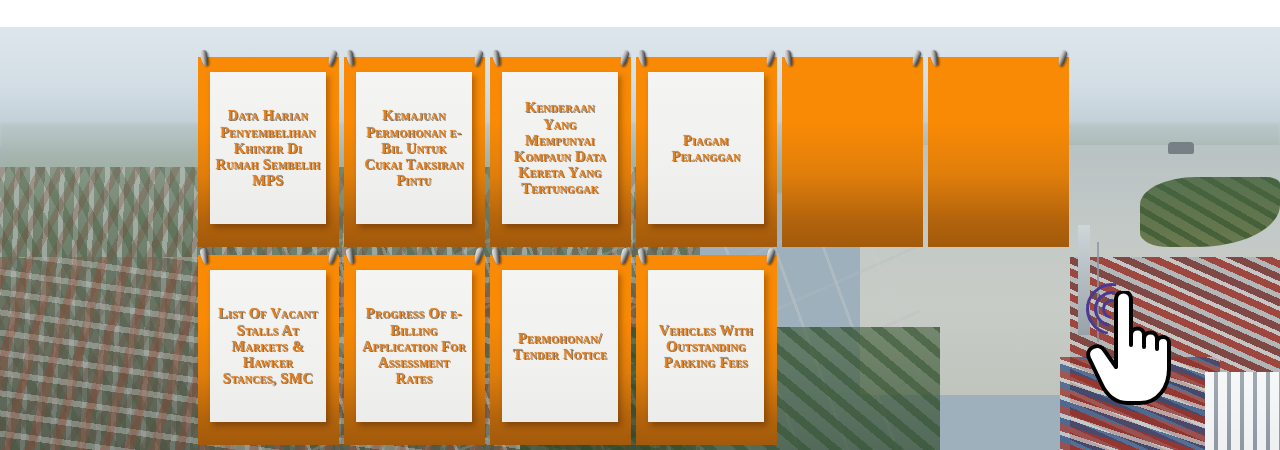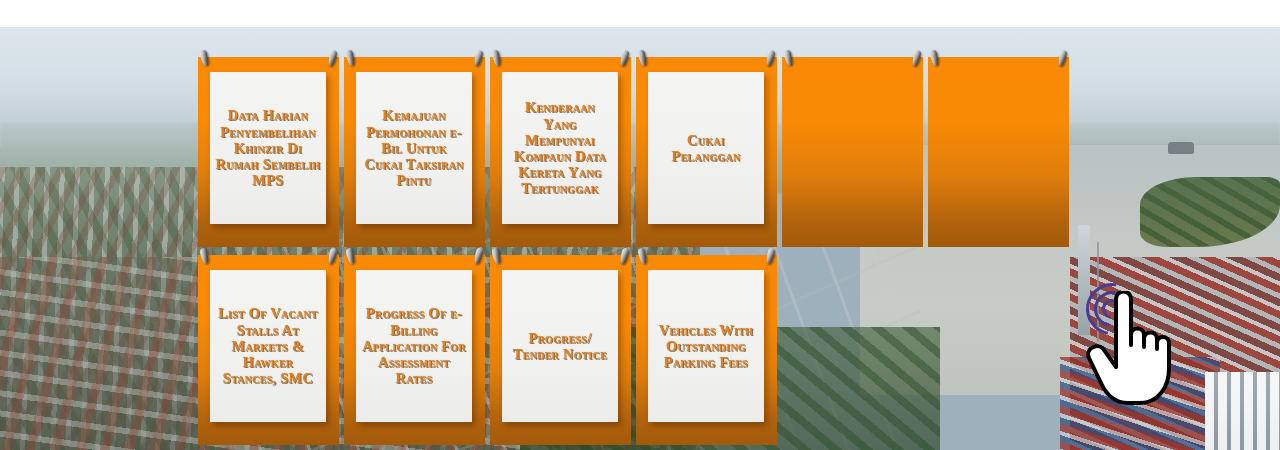--- a/index.html
+++ b/index.html
@@ -281,21 +281,21 @@
         <span class="clip right"></span>
         <div class="card">
           <div class="card-label">Kenderaan Yang Mempunyai Kompaun Data Kereta Yang Tertunggak</div>
         </div>
       </div>
 
       <div class="tile">
         <span class="clip left"></span>
         <span class="clip right"></span>
         <div class="card">
-          <div class="card-label">Cukai Pelanggan</div>
+          <div class="card-label">Piagam Pelanggan</div>
         </div>
       </div>
 
       <div class="tile">
         <span class="clip left"></span>
         <span class="clip right"></span>
       </div>
 
       <div class="tile">
         <span class="clip left"></span>
@@ -321,21 +321,21 @@
         <span class="clip right"></span>
         <div class="card">
           <div class="card-label">Progress Of e-Billing Application For Assessment Rates</div>
         </div>
       </div>
 
       <div class="tile">
         <span class="clip left"></span>
         <span class="clip right"></span>
         <div class="card">
-          <div class="card-label">Progress/ Tender Notice</div>
+          <div class="card-label">Permohonan/ Tender Notice</div>
         </div>
       </div>
 
       <div class="tile">
         <span class="clip left"></span>
         <span class="clip right"></span>
         <div class="card">
           <div class="card-label">Vehicles With Outstanding Parking Fees</div>
         </div>
       </div>

